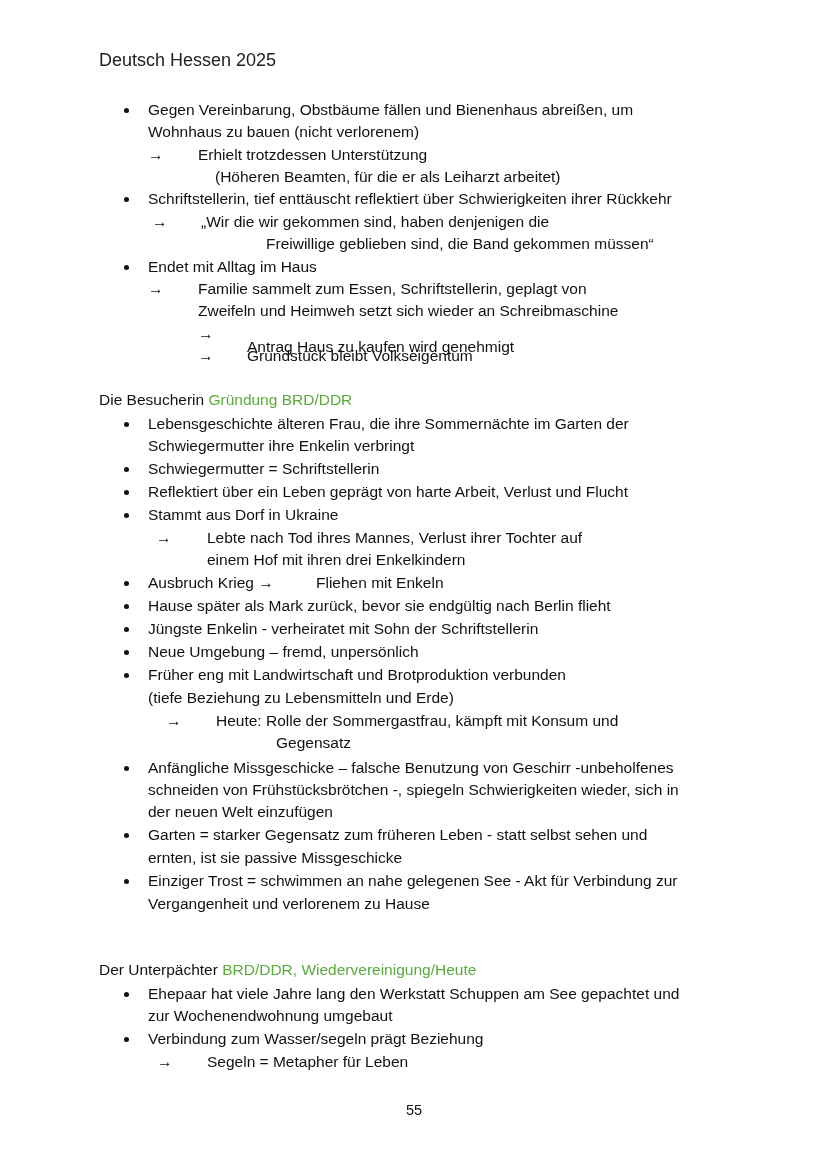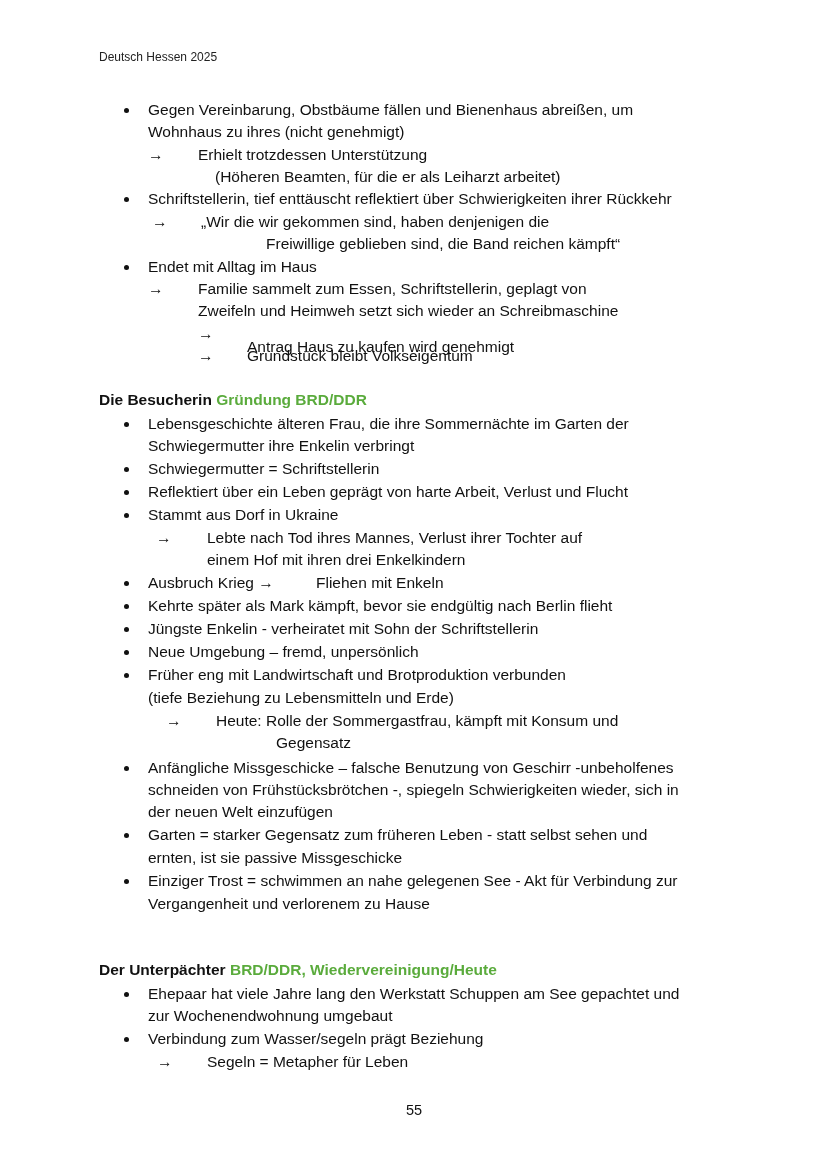--- a/index.html
+++ b/index.html
@@ -1,42 +1,42 @@
 <!DOCTYPE html>
 <html><head>
 <meta charset="utf-8">
 <style>
   html, body { margin: 0; padding: 0; background: #ffffff; }
   body { width: 828px; height: 1171px; position: relative; overflow: hidden;
          font-family: "Liberation Sans", sans-serif; color: #111111; font-size: 15.5px; }
-  .header { position: absolute; left: 99px; top: 50px; font-size: 12px; color: #222; }
+  .header { position: absolute; left: 99px; top: 50px; font-size: 18px; color: #222; }
   .ln { position: absolute; white-space: nowrap; line-height: 20px; }
   .bullet { position: absolute; width: 5px; height: 5px; border-radius: 50%; background: #111; }
   .arrow { position: absolute; white-space: nowrap; line-height: 20px; }
-  .h { position: absolute; left: 99px; white-space: nowrap; font-weight: bold; line-height: 20px; }
+  .h { position: absolute; left: 99px; white-space: nowrap; font-weight: normal; line-height: 20px; }
   .green { color: #5aab3c; }
   .pagenum { position: absolute; top: 1102px; left: 0; width: 828px; text-align: center; font-size: 14.5px; }
 </style>
 </head>
 <body>
 
 <div class="header">Deutsch Hessen 2025</div>
 
 <div class="bullet" style="left:124px;top:108px"></div>
 <div class="ln" style="left:148px;top:100px">Gegen Vereinbarung, Obstbäume fällen und Bienenhaus abreißen, um</div>
-<div class="ln" style="left:148px;top:122px">Wohnhaus zu ihres (nicht genehmigt)</div>
+<div class="ln" style="left:148px;top:122px">Wohnhaus zu bauen (nicht verlorenem)</div>
 <div class="arrow" style="left:148px;top:145px">→</div>
 <div class="ln" style="left:198px;top:145px">Erhielt trotzdessen Unterstützung</div>
 <div class="ln" style="left:215px;top:167px">(Höheren Beamten, für die er als Leiharzt arbeitet)</div>
 
 <div class="bullet" style="left:124px;top:197px"></div>
 <div class="ln" style="left:148px;top:189px">Schriftstellerin, tief enttäuscht reflektiert über Schwierigkeiten ihrer Rückkehr</div>
 <div class="arrow" style="left:152px;top:212px">→</div>
 <div class="ln" style="left:201px;top:212px">„Wir die wir gekommen sind, haben denjenigen die</div>
-<div class="ln" style="left:266px;top:234px">Freiwillige geblieben sind, die Band reichen kämpft“</div>
+<div class="ln" style="left:266px;top:234px">Freiwillige geblieben sind, die Band gekommen müssen“</div>
 
 <div class="bullet" style="left:124px;top:265px"></div>
 <div class="ln" style="left:148px;top:257px">Endet mit Alltag im Haus</div>
 <div class="arrow" style="left:148px;top:279px">→</div>
 <div class="ln" style="left:198px;top:279px">Familie sammelt zum Essen, Schriftstellerin, geplagt von</div>
 <div class="ln" style="left:198px;top:301px">Zweifeln und Heimweh setzt sich wieder an Schreibmaschine</div>
 <div class="arrow" style="left:198px;top:324px">→</div>
 <div class="ln" style="left:247px;top:337px">Antrag Haus zu kaufen wird genehmigt</div>
 <div class="arrow" style="left:198px;top:346px">→</div>
 <div class="ln" style="left:247px;top:346px">Grundstück bleibt Volkseigentum</div>
@@ -56,21 +56,21 @@
 <div class="bullet" style="left:124px;top:513px"></div>
 <div class="ln" style="left:148px;top:505px">Stammt aus Dorf in Ukraine</div>
 <div class="arrow" style="left:156px;top:528px">→</div>
 <div class="ln" style="left:207px;top:528px">Lebte nach Tod ihres Mannes, Verlust ihrer Tochter auf</div>
 <div class="ln" style="left:207px;top:550px">einem Hof mit ihren drei Enkelkindern</div>
 
 <div class="bullet" style="left:124px;top:581px"></div>
 <div class="ln" style="left:148px;top:573px">Ausbruch Krieg →</div>
 <div class="ln" style="left:316px;top:573px">Fliehen mit Enkeln</div>
 <div class="bullet" style="left:124px;top:604px"></div>
-<div class="ln" style="left:148px;top:596px">Kehrte später als Mark kämpft, bevor sie endgültig nach Berlin flieht</div>
+<div class="ln" style="left:148px;top:596px">Hause später als Mark zurück, bevor sie endgültig nach Berlin flieht</div>
 <div class="bullet" style="left:124px;top:627px"></div>
 <div class="ln" style="left:148px;top:619px">Jüngste Enkelin - verheiratet mit Sohn der Schriftstellerin</div>
 <div class="bullet" style="left:124px;top:650px"></div>
 <div class="ln" style="left:148px;top:642px">Neue Umgebung – fremd, unpersönlich</div>
 <div class="bullet" style="left:124px;top:673px"></div>
 <div class="ln" style="left:148px;top:665px">Früher eng mit Landwirtschaft und Brotproduktion verbunden</div>
 <div class="ln" style="left:148px;top:688px">(tiefe Beziehung zu Lebensmitteln und Erde)</div>
 <div class="arrow" style="left:166px;top:711px">→</div>
 <div class="ln" style="left:216px;top:711px">Heute: Rolle der Sommergastfrau, kämpft mit Konsum und</div>
 <div class="ln" style="left:276px;top:733px">Gegensatz</div>

